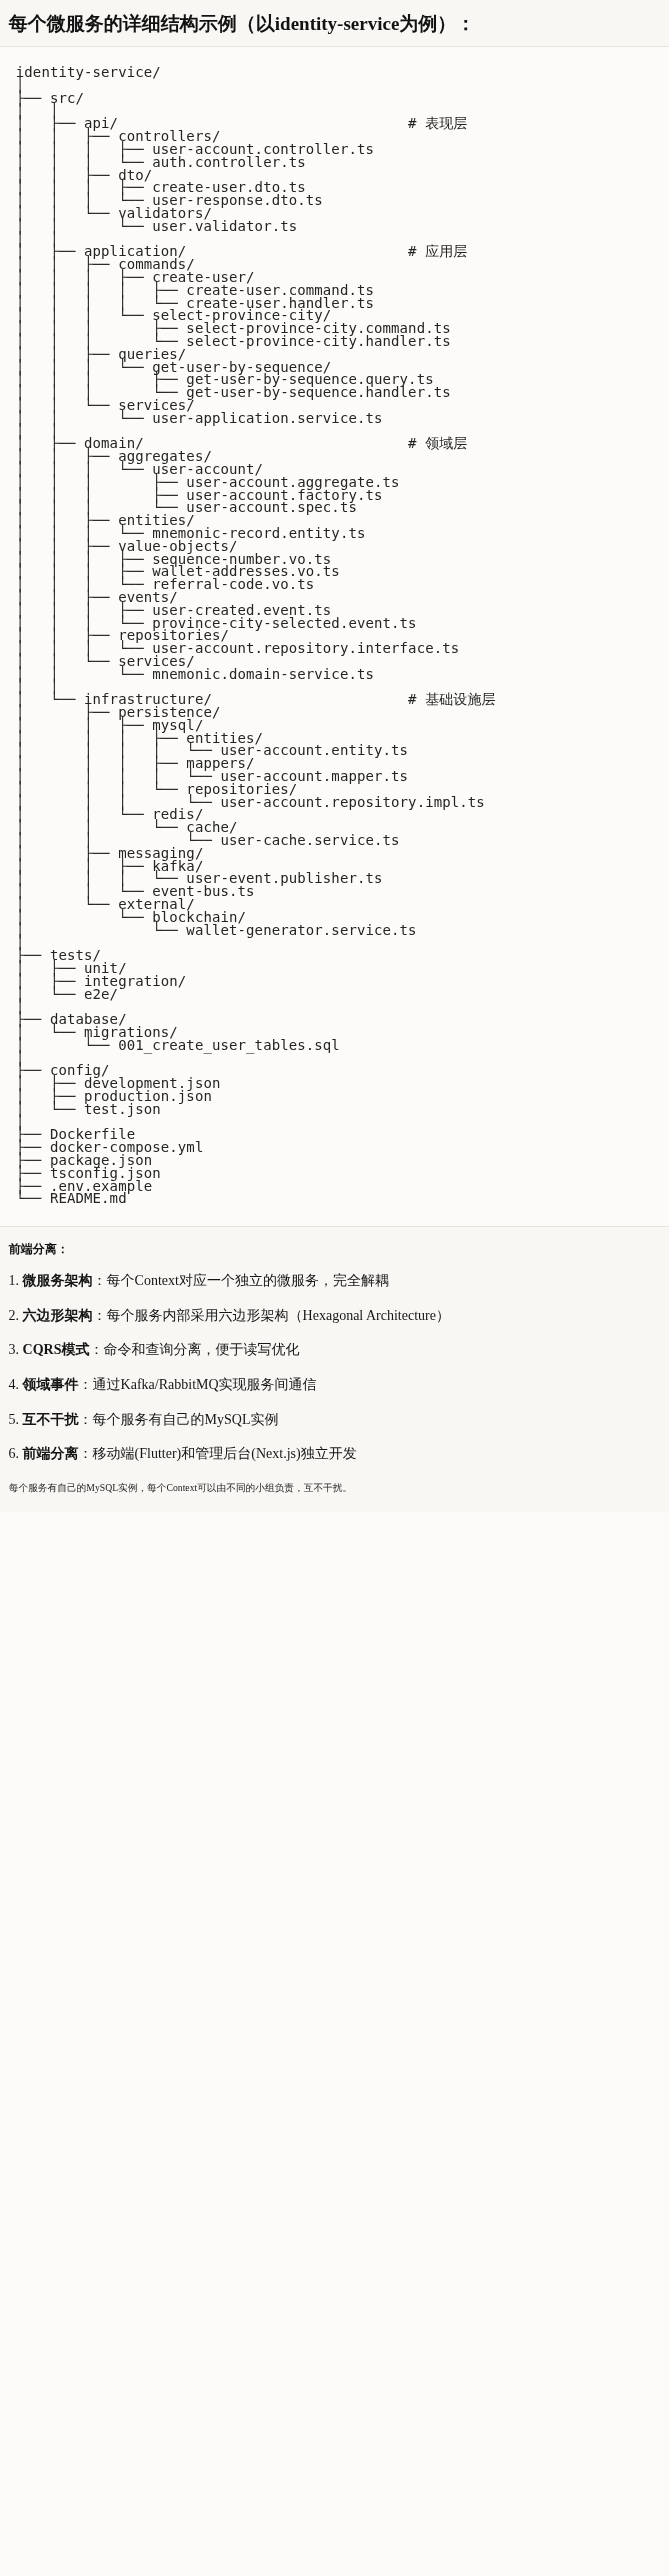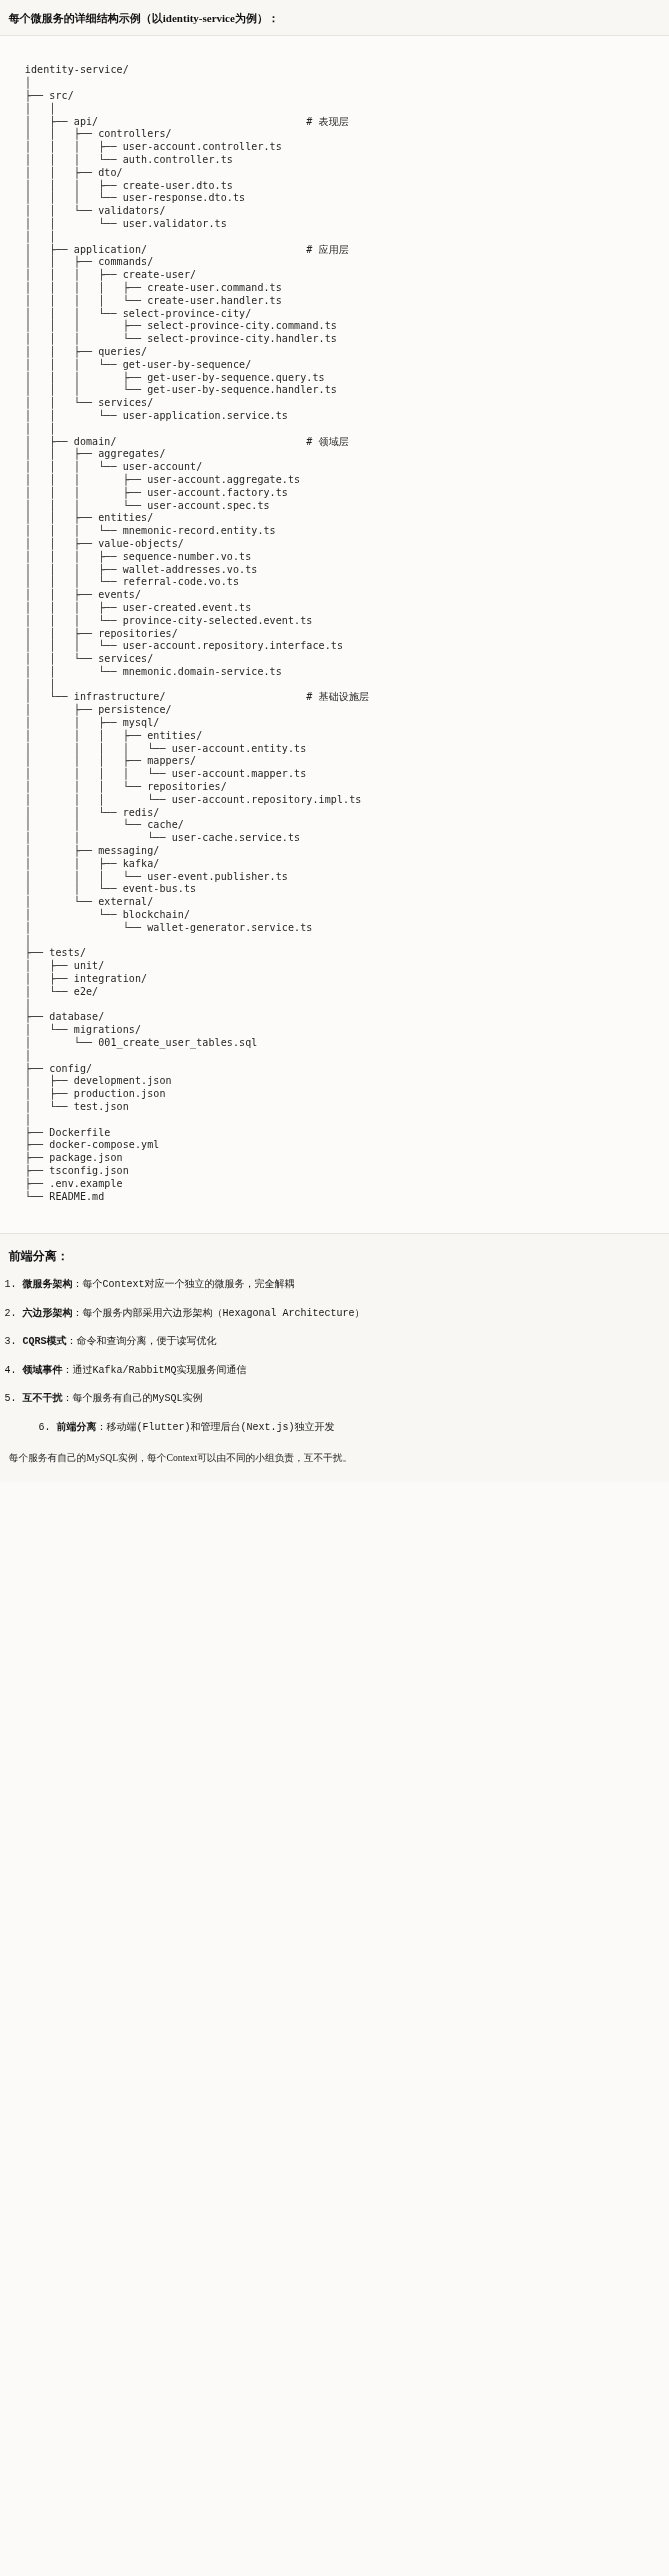--- a/index.html
+++ b/index.html
@@ -20,39 +20,39 @@
     position: relative;
   }
 
   
   .header-band {
     background: #f8f7f3;
     padding: 11.3px 8.8px 8.8px 8.8px;
     border-bottom: 0.6px solid #e6e4df;
   }
   .header-title {
-    font-size: 11px;
+    font-size: 19px;
     font-weight: bold;
     line-height: 1.35;
     letter-spacing: 0px;
     color: #121212;
     font-family: "Liberation Serif", "DejaVu Serif", serif;
   }
 
   
   .code-block {
     background: #fcfbf9;
     padding: 12.5px 8.8px 13.8px 8.8px;
     border-bottom: 0.6px solid #e6e4df;
   }
   pre.tree {
-    margin: 16px;
+    margin: 7px;
     padding: 0;
     font-family: "DejaVu Sans Mono", "Liberation Mono", monospace;
-    font-size: 10px;
+    font-size: 14px;
     line-height: 12.8px;
     color: #242424;
     white-space: pre;
     letter-spacing: 0.1px;
   }
 
   
   .notes {
     background: #f8f7f3;
     padding: 13.8px 8.8px 16.3px 8.8px;
@@ -63,27 +63,26 @@
     color: #121212;
     margin: 0 0 12.5px 0;
     line-height: 1.4;
   }
   ol.notes-list {
     margin: 0;
     padding: 0 0 0 13.8px;
     list-style-position: outside;
   }
   ol.notes-list li {
-    font-size: 10px;
+    font-size: 14px;
     line-height: 1.55;
     margin-bottom: 13px;
     color: #151515;
-    font-family: Liberation Mono, monospace;
-  }
-  ol.notes-list li:last-child { margin-bottom: 0; margin-left: 34px; }
+  }
+  ol.notes-list li:last-child { margin-bottom: 0; }
   ol.notes-list li b { font-weight: bold; }
   .notes-footer {
     margin-top: 15px;
     font-size: 9.7px;
     line-height: 1.6;
     color: #1b1b1b;
   }
 </style>
 </head>
 <body>

